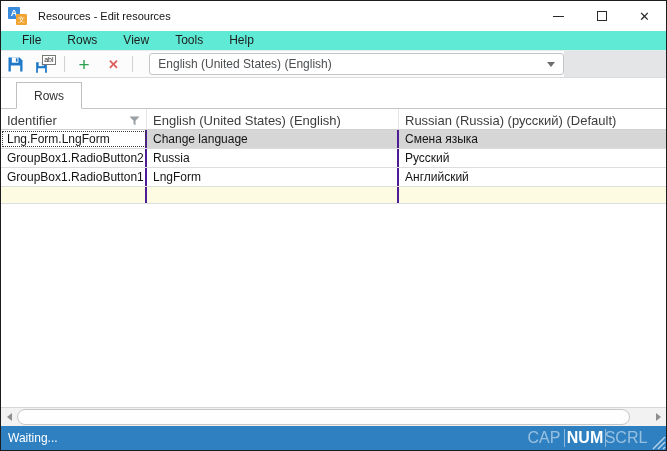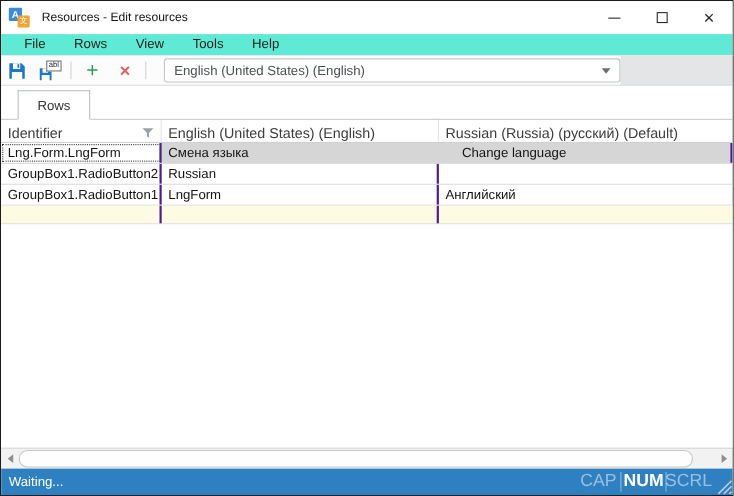--- a/index.html
+++ b/index.html
@@ -166,26 +166,27 @@
         <svg class="filter-icon" width="11" height="10" viewBox="0 0 11 10">
           <path d="M0.5,0.5 h10 l-4,4.2 v4.6 l-2,-1.4 v-3.2 z" fill="#9aa0a4"></path>
         </svg>
       </div>
       <div class="gh-cell gh-c2">English (United States) (English)</div>
       <div class="gh-cell gh-c3">Russian (Russia) (русский) (Default)</div>
     </div>
 
     <div class="grow selected">
       <div class="gcell gc1 focus-cell">Lng.Form.LngForm</div>
+      <div class="gcell gc2">Change language</div>
       <div class="gcell gc3">Смена языка</div>
-      <div class="gcell gc2">Change language</div>
     </div>
     <div class="grow">
       <div class="gcell gc1">GroupBox1.RadioButton2</div>
-      <div class="gcell gc2">Russian</div>
+      <div class="gcell gc2">Russia</div>
+      <div class="gcell gc3">Русский</div>
     </div>
     <div class="grow">
       <div class="gcell gc1">GroupBox1.RadioButton1</div>
       <div class="gcell gc2">LngForm</div>
       <div class="gcell gc3">Английский</div>
     </div>
     <div class="grow newrow">
       <div class="gcell gc1"></div>
       <div class="gcell gc2"></div>
       <div class="gcell gc3"></div>

